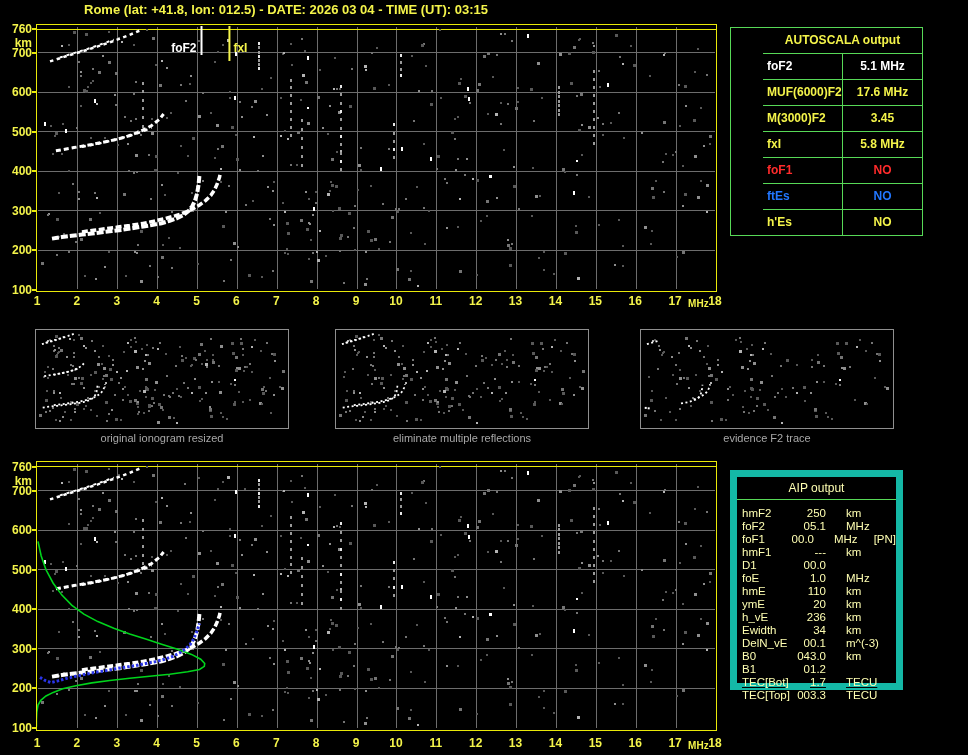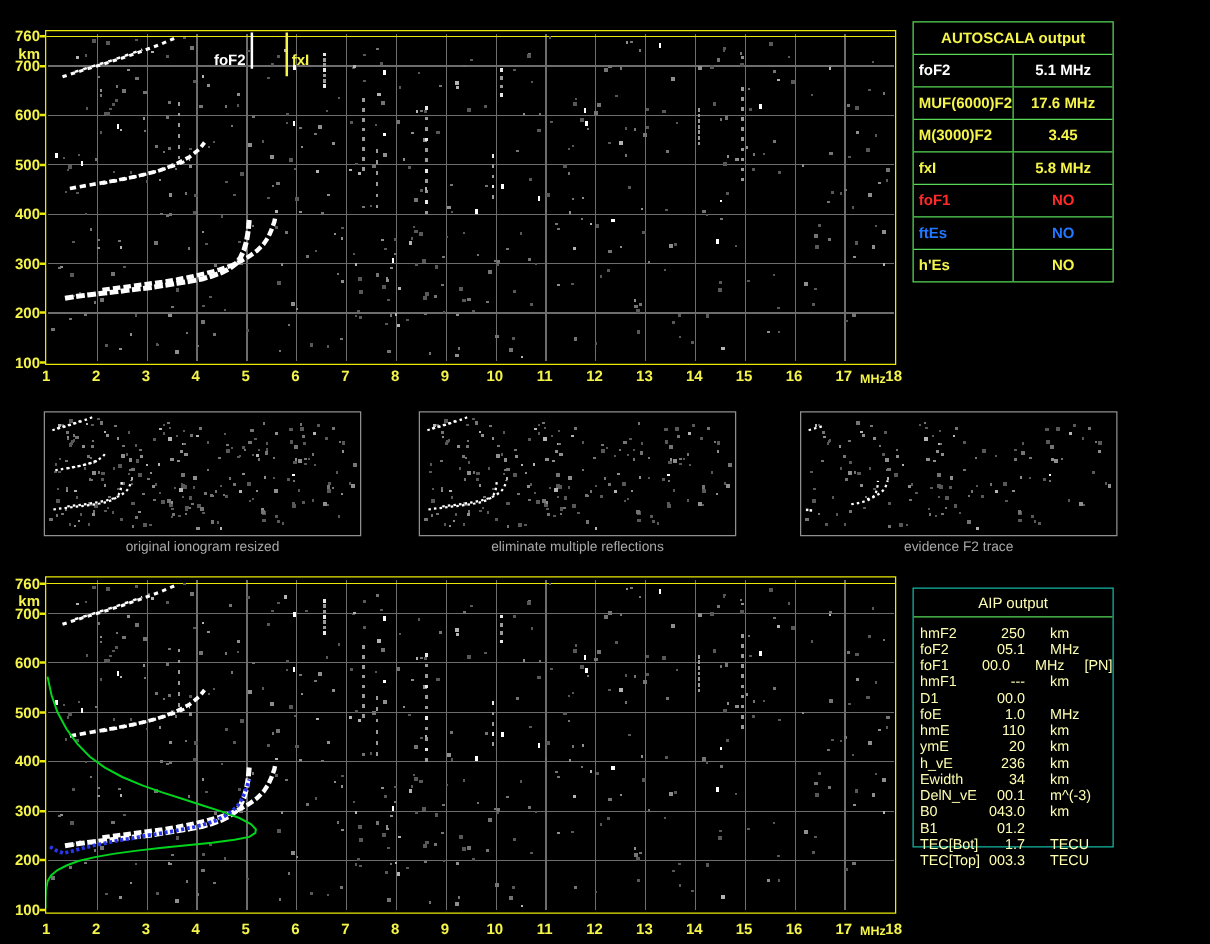--- a/index.html
+++ b/index.html
@@ -10,42 +10,43 @@
   #plot-top{left:36px;top:24px;width:679px;height:266px;}
   #plot-bottom{left:36px;top:461px;width:679px;height:268px;}
   .thumb{position:absolute;border:1px solid #8f8f8f;background:#000;width:252px;height:98px;top:329px;}
   #thumb-0{left:35px;} #thumb-1{left:335px;} #thumb-2{left:640px;}
   .caption{position:absolute;top:432px;width:260px;text-align:center;color:#a8a8a8;font-size:11px;}
   #cap-0{left:32px;} #cap-1{left:332px;} #cap-2{left:637px;}
   .ytick{position:absolute;width:30px;text-align:right;color:#f4f44a;font-size:12px;font-weight:bold;line-height:14px;}
   .xtick{position:absolute;width:24px;text-align:center;color:#f4f44a;font-size:12px;font-weight:bold;line-height:12px;}
   .unit{position:absolute;color:#f4f44a;font-size:10px;font-weight:bold;line-height:10px;}
   .tickmark{position:absolute;width:4px;height:2px;background:#e9e909;}
-  .autoscala{position:absolute;left:730px;top:17px;width:159px;border:1px solid #57d957;background:#000;}
+  .autoscala{position:absolute;left:730px;top:27px;width:159px;border:1px solid #57d957;background:#000;padding-left:32px;}
   .as-header{height:25px;line-height:25px;text-align:center;color:#f4f44a;font-size:12px;font-weight:bold;
              border-bottom:1px solid #57d957;}
   .as-row{display:flex;height:25px;line-height:25px;border-bottom:1px solid #57d957;font-size:12px;font-weight:bold;}
   .as-row:last-child{border-bottom:none;}
   .as-label{width:80px;border-right:1px solid #57d957;padding-left:4px;box-sizing:border-box;}
   .as-value{flex:1;text-align:center;}
-  .aip{position:absolute;left:730px;top:470px;width:159px;height:206px;border:1px solid #14b8a6;
+  .aip{position:absolute;left:730px;top:470px;width:159px;height:206px;border:7px solid #14b8a6;
        background:transparent;overflow:visible;text-decoration:underline;}
   .aip-header{height:22px;line-height:22px;text-align:center;color:#ffffb2;font-size:12px;
               border-bottom:1px solid #57d957;}
   .aip-rows{padding:7px 0 0 5px;}
   .aip-row{display:flex;height:13px;line-height:13px;font-size:11.5px;color:#ffffb2;white-space:nowrap;}
   .aip-label{width:53px;}
   .aip-value{width:31px;text-align:right;}
   .aip-unit{margin-left:20px;}
   .aip-extra{margin-left:16px;text-align:center;}
 </style>
 </head>
 <body>
 
 <div class="screen">
+  <div class="title">Rome (lat: +41.8, lon: 012.5) - DATE: 2026 03 04 - TIME (UT): 03:15</div>
 
   <div class="plot" id="plot-top">
     <svg id="svg-top" width="679" height="266">
         <line x1="40.88" y1="2" x2="40.88" y2="264" stroke="#6d6d6d" stroke-width="1" shape-rendering="crispEdges"></line>
         <line x1="80.76" y1="2" x2="80.76" y2="264" stroke="#6d6d6d" stroke-width="1" shape-rendering="crispEdges"></line>
         <line x1="120.64000000000001" y1="2" x2="120.64000000000001" y2="264" stroke="#6d6d6d" stroke-width="1" shape-rendering="crispEdges"></line>
         <line x1="160.52" y1="2" x2="160.52" y2="264" stroke="#6d6d6d" stroke-width="1" shape-rendering="crispEdges"></line>
         <line x1="200.4" y1="2" x2="200.4" y2="264" stroke="#6d6d6d" stroke-width="1" shape-rendering="crispEdges"></line>
         <line x1="240.28000000000003" y1="2" x2="240.28000000000003" y2="264" stroke="#6d6d6d" stroke-width="1" shape-rendering="crispEdges"></line>
         <line x1="280.16" y1="2" x2="280.16" y2="264" stroke="#6d6d6d" stroke-width="1" shape-rendering="crispEdges"></line>

